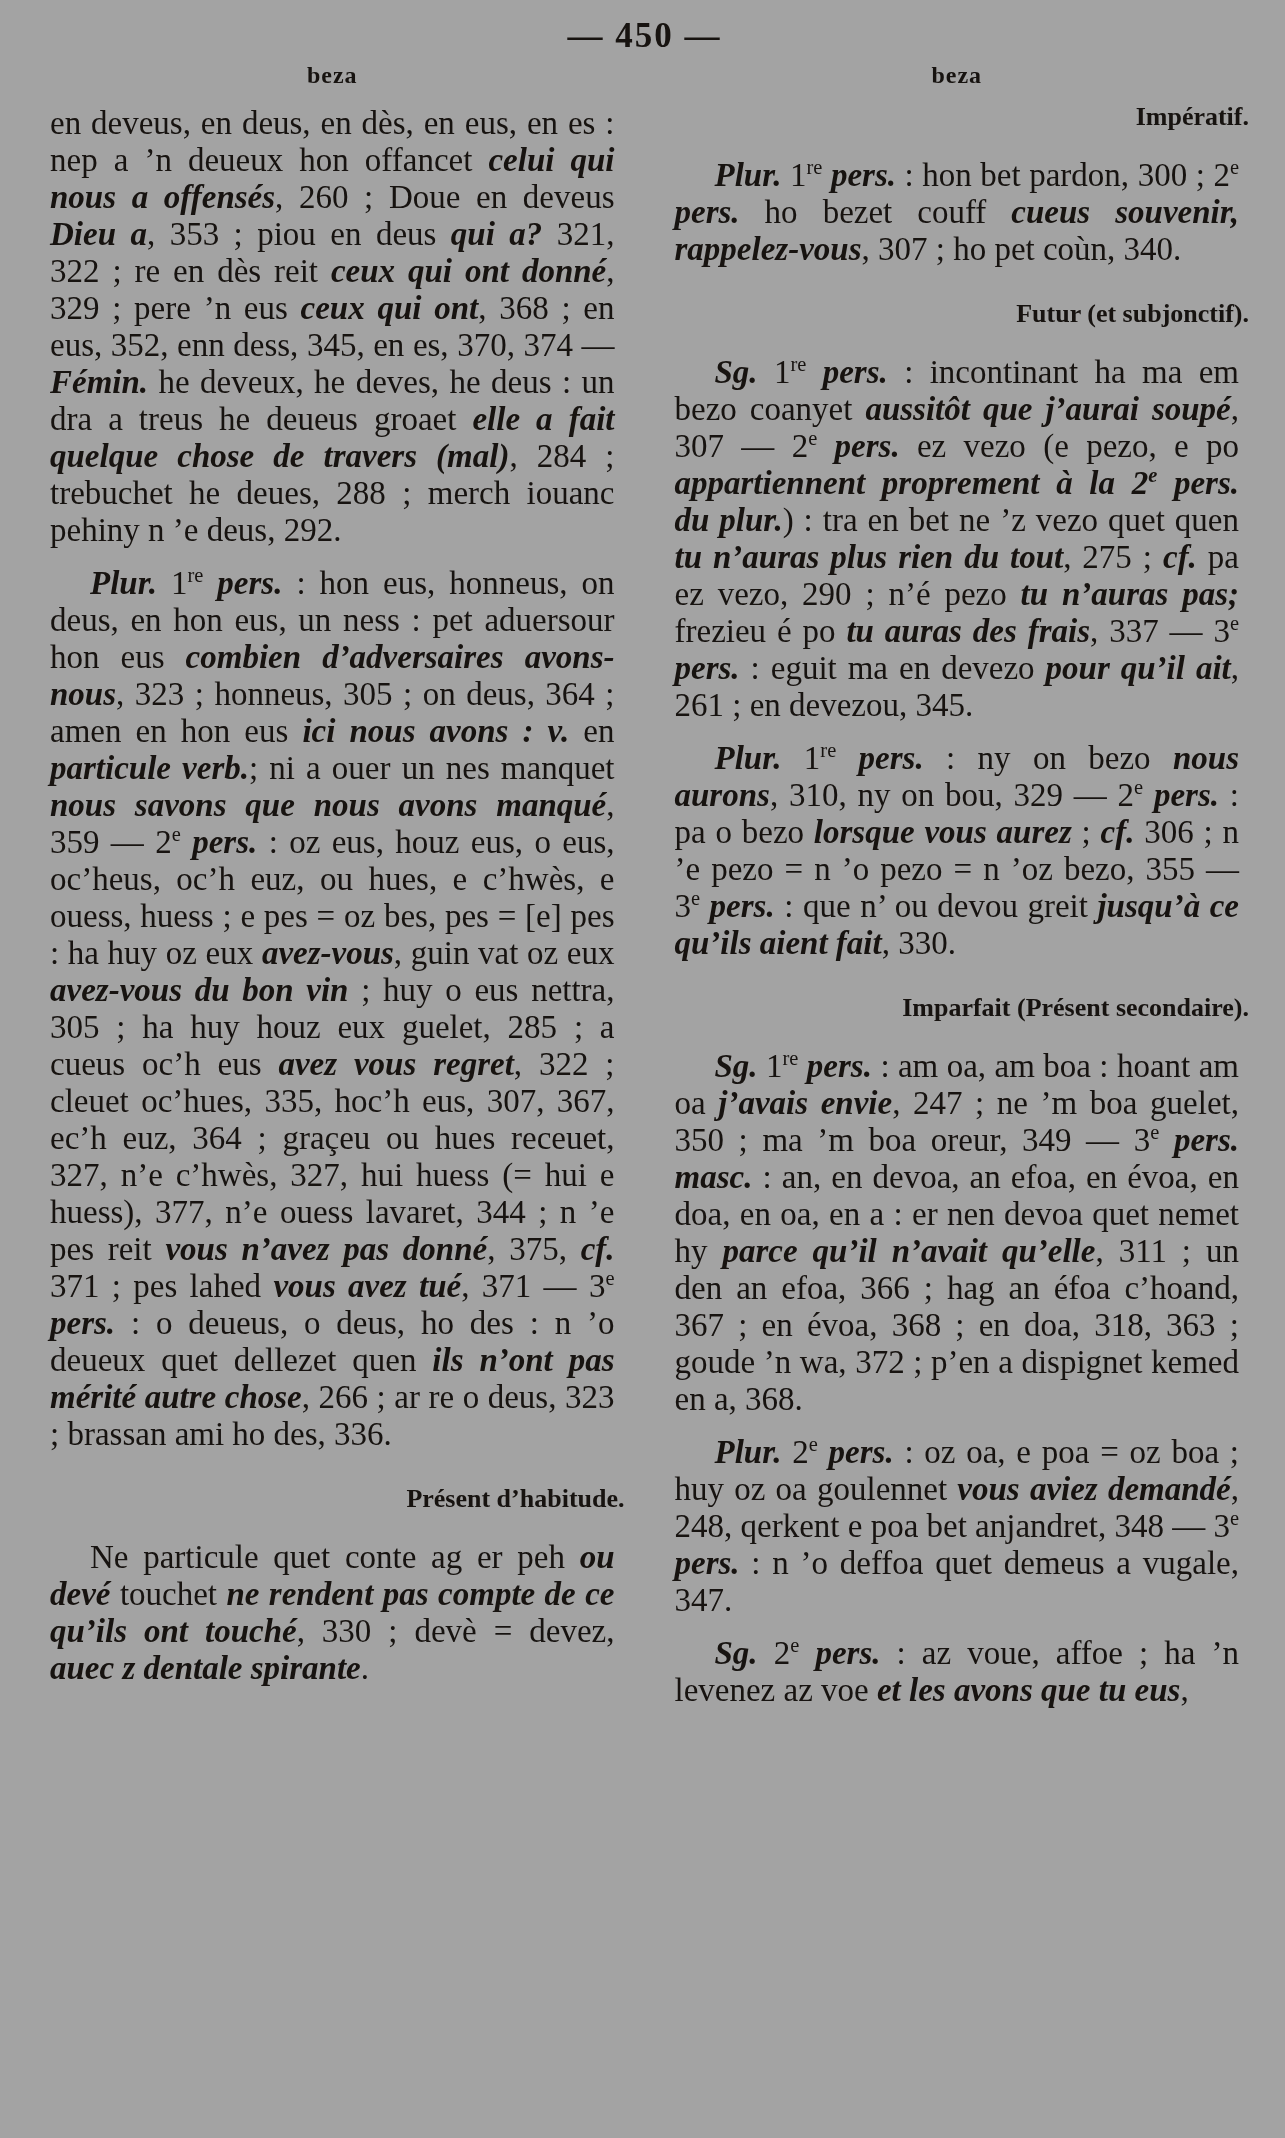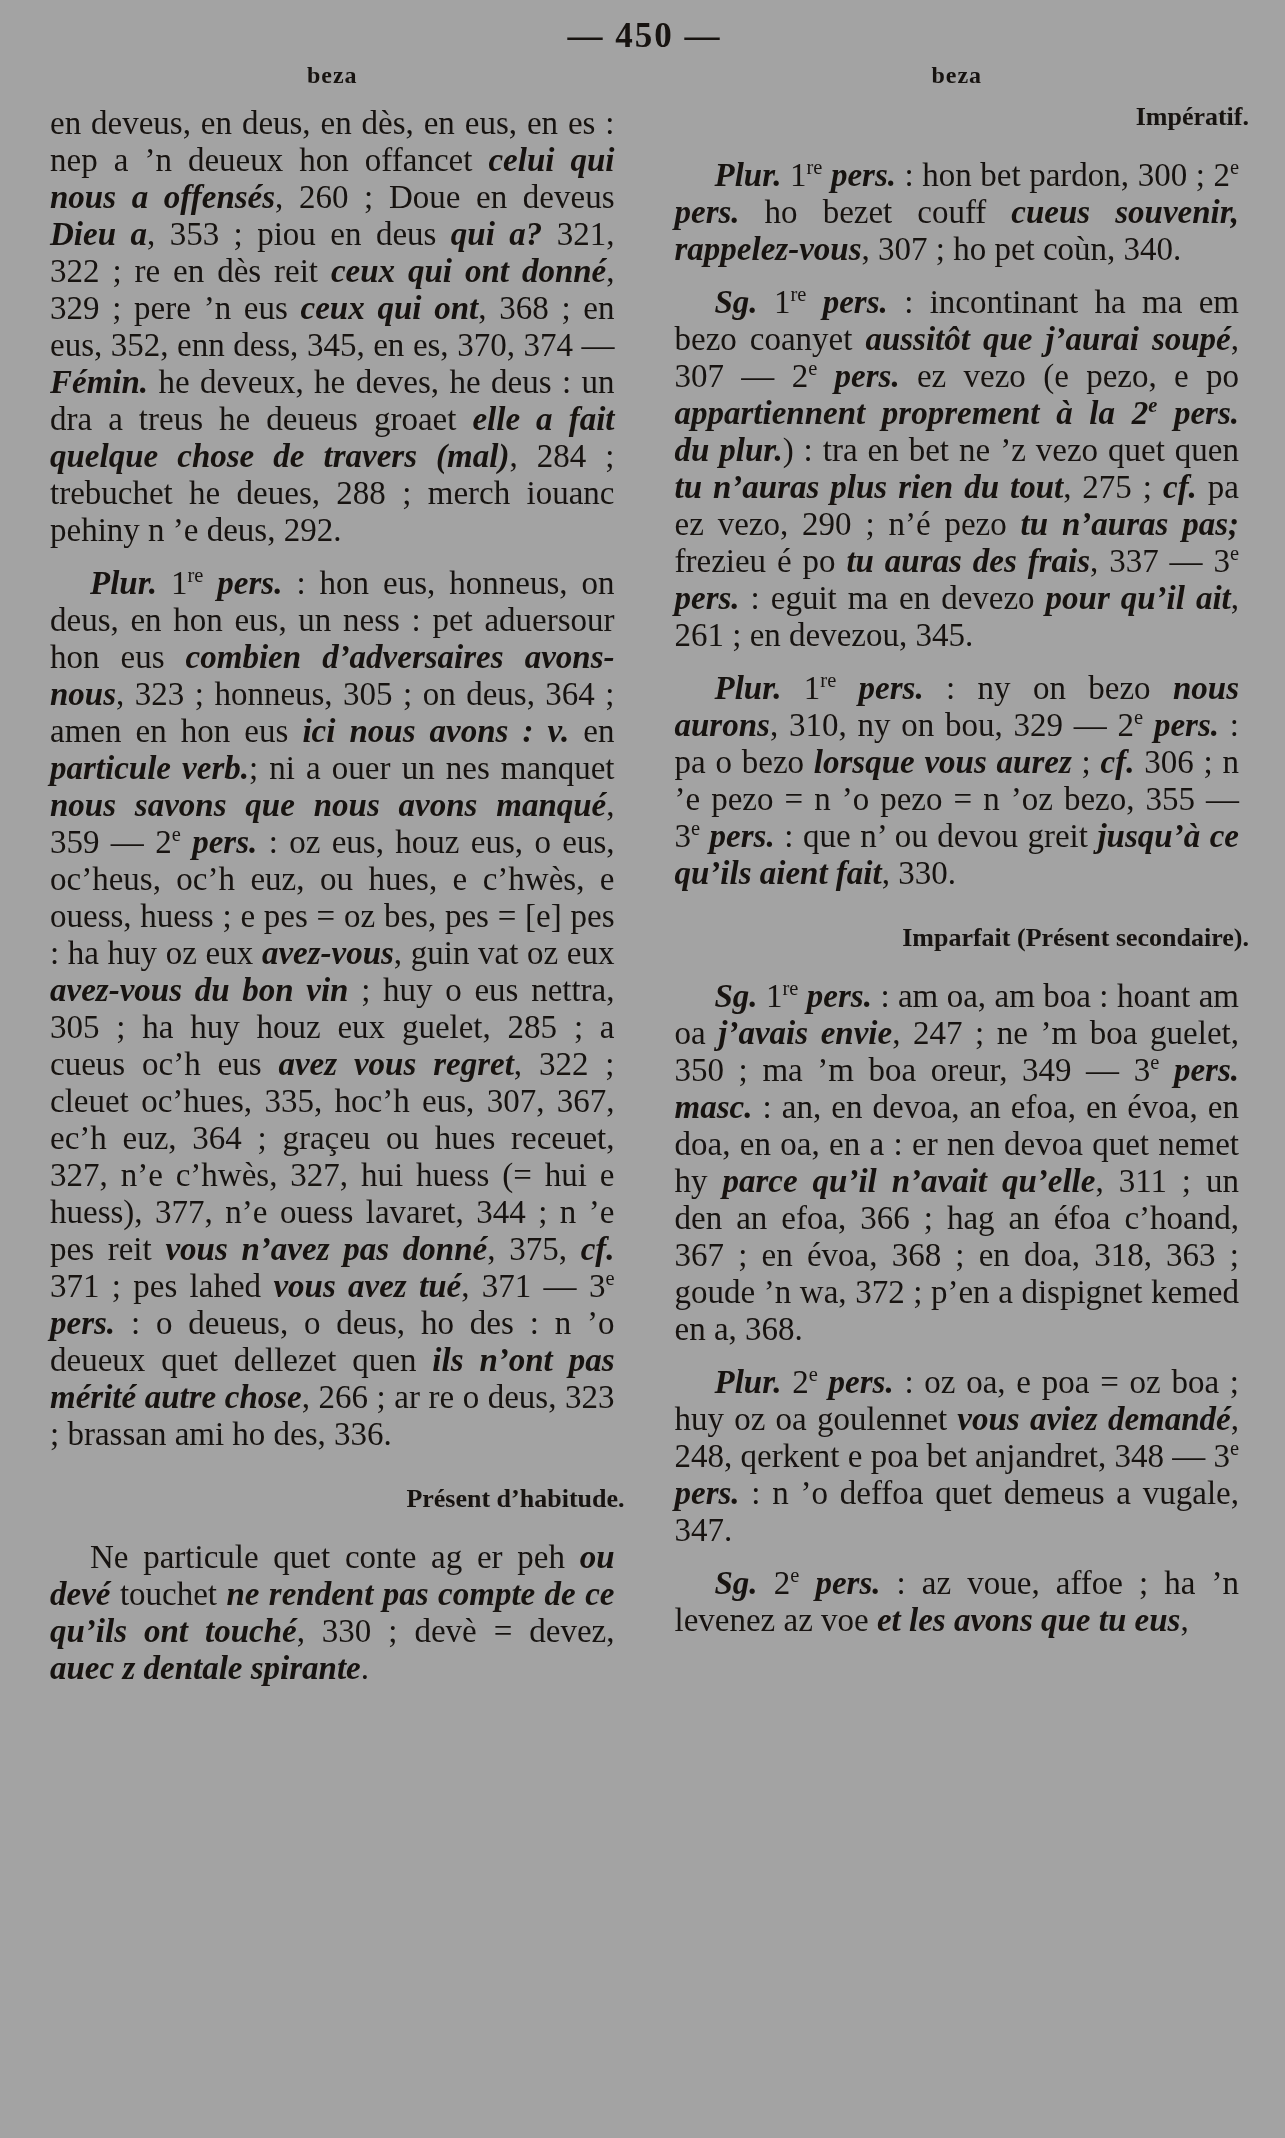--- a/index.html
+++ b/index.html
@@ -72,20 +72,21 @@
           <div class="heading"><span>Présent d’habitude.</span></div>
           <p class="para indent"><span>Ne particule quet conte ag er peh </span><span class="it">ou devé</span><span> touchet </span><span class="it">ne rendent pas compte de ce qu’ils ont touché</span><span>, 330 ; devè = devez, </span><span class="it">auec z dentale spirante</span><span>.</span></p>
         </div>
     </section>
 
     <section class="column">
       <div class="running-head">beza</div>
       <div class="col-body">
           <div class="heading"><span>Impératif.</span></div>
           <p class="para indent"><span class="it">Plur.</span><span> 1</span><sup>re</sup><span class="it"> pers.</span><span> : hon bet pardon, 300 ; 2</span><sup>e</sup><span class="it"> pers.</span><span> ho bezet couff </span><span class="it">cueus souvenir, rappelez-vous</span><span>, 307 ; ho pet coùn, 340.</span></p>
+          <div class="heading"><span>Futur (et subjonctif).</span></div>
           <p class="para indent"><span class="it">Sg.</span><span> 1</span><sup>re</sup><span class="it"> pers.</span><span> : incontinant ha ma em bezo coanyet </span><span class="it">aussitôt que j’aurai soupé</span><span>, 307 — 2</span><sup>e</sup><span class="it"> pers.</span><span> ez vezo (e pezo, e po </span><span class="it">appartiennent proprement à la 2</span><sup class="it">e</sup><span class="it"> pers. du plur.</span><span>) : tra en bet ne ’z vezo quet quen </span><span class="it">tu n’auras plus rien du tout</span><span>, 275 ; </span><span class="it">cf.</span><span> pa ez vezo, 290 ; n’é pezo </span><span class="it">tu n’auras pas;</span><span> frezieu é po </span><span class="it">tu auras des frais</span><span>, 337 — 3</span><sup>e</sup><span class="it"> pers.</span><span> : eguit ma en devezo </span><span class="it">pour qu’il ait</span><span>, 261 ; en devezou, 345.</span></p>
           <p class="para indent"><span class="it">Plur.</span><span> 1</span><sup>re</sup><span class="it"> pers.</span><span> : ny on bezo </span><span class="it">nous aurons</span><span>, 310, ny on bou, 329 — 2</span><sup>e</sup><span class="it"> pers.</span><span> : pa o bezo </span><span class="it">lorsque vous aurez</span><span> ; </span><span class="it">cf.</span><span> 306 ; n ’e pezo = n ’o pezo = n ’oz bezo, 355 — 3</span><sup>e</sup><span class="it"> pers.</span><span> : que n’ ou devou greit </span><span class="it">jusqu’à ce qu’ils aient fait</span><span>, 330.</span></p>
           <div class="heading"><span>Imparfait (Présent secondaire).</span></div>
           <p class="para indent"><span class="it">Sg.</span><span> 1</span><sup>re</sup><span class="it"> pers.</span><span> : am oa, am boa : hoant am oa </span><span class="it">j’avais envie</span><span>, 247 ; ne ’m boa guelet, 350 ; ma ’m boa oreur, 349 — 3</span><sup>e</sup><span class="it"> pers. masc.</span><span> : an, en devoa, an efoa, en évoa, en doa, en oa, en a : er nen devoa quet nemet hy </span><span class="it">parce qu’il n’avait qu’elle</span><span>, 311 ; un den an efoa, 366 ; hag an éfoa c’hoand, 367 ; en évoa, 368 ; en doa, 318, 363 ; goude ’n wa, 372 ; p’en a dispignet kemed en a, 368.</span></p>
           <p class="para indent"><span class="it">Plur.</span><span> 2</span><sup>e</sup><span class="it"> pers.</span><span> : oz oa, e poa = oz boa ; huy oz oa goulennet </span><span class="it">vous aviez demandé</span><span>, 248, qerkent e poa bet anjandret, 348 — 3</span><sup>e</sup><span class="it"> pers.</span><span> : n ’o deffoa quet demeus a vugale, 347.</span></p>
           <p class="para indent"><span class="it">Sg.</span><span> 2</span><sup>e</sup><span class="it"> pers.</span><span> : az voue, affoe ; ha ’n levenez az voe </span><span class="it">et les avons que tu eus</span><span>,</span></p>
         </div>
     </section>
   </div>
 </div>

